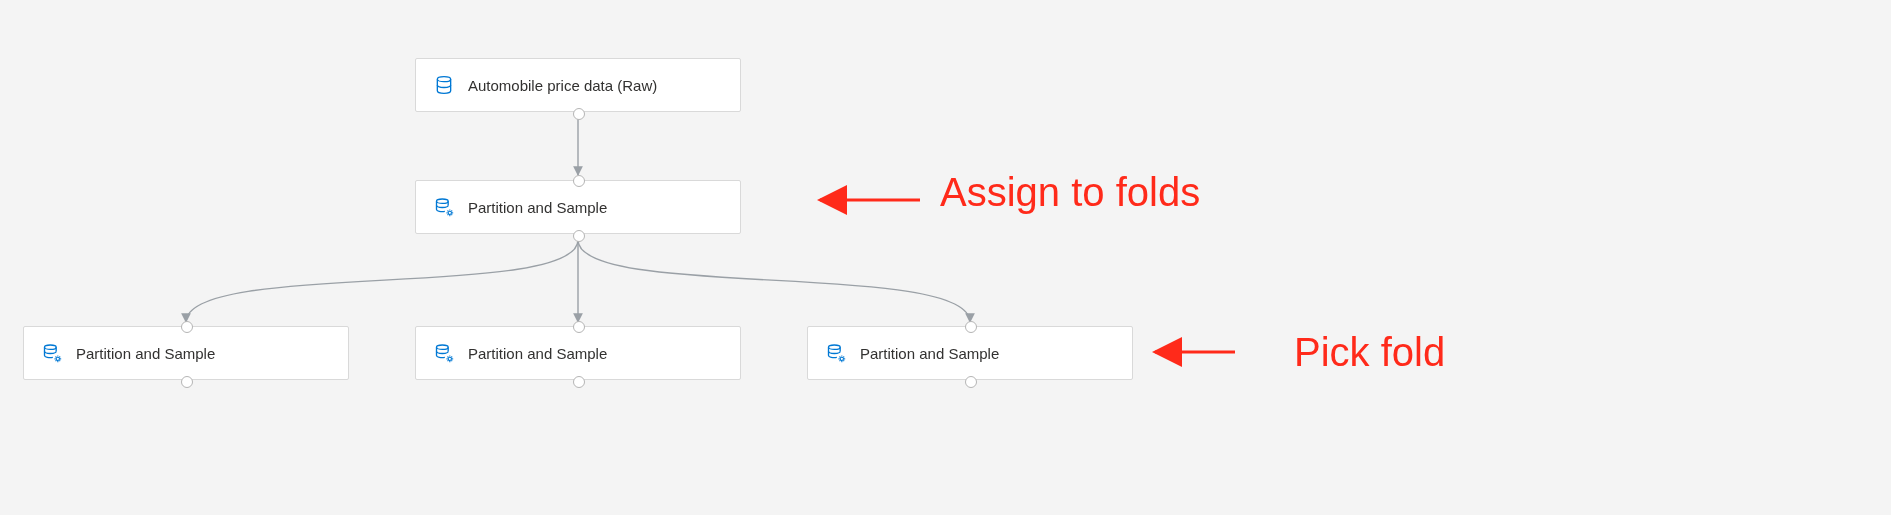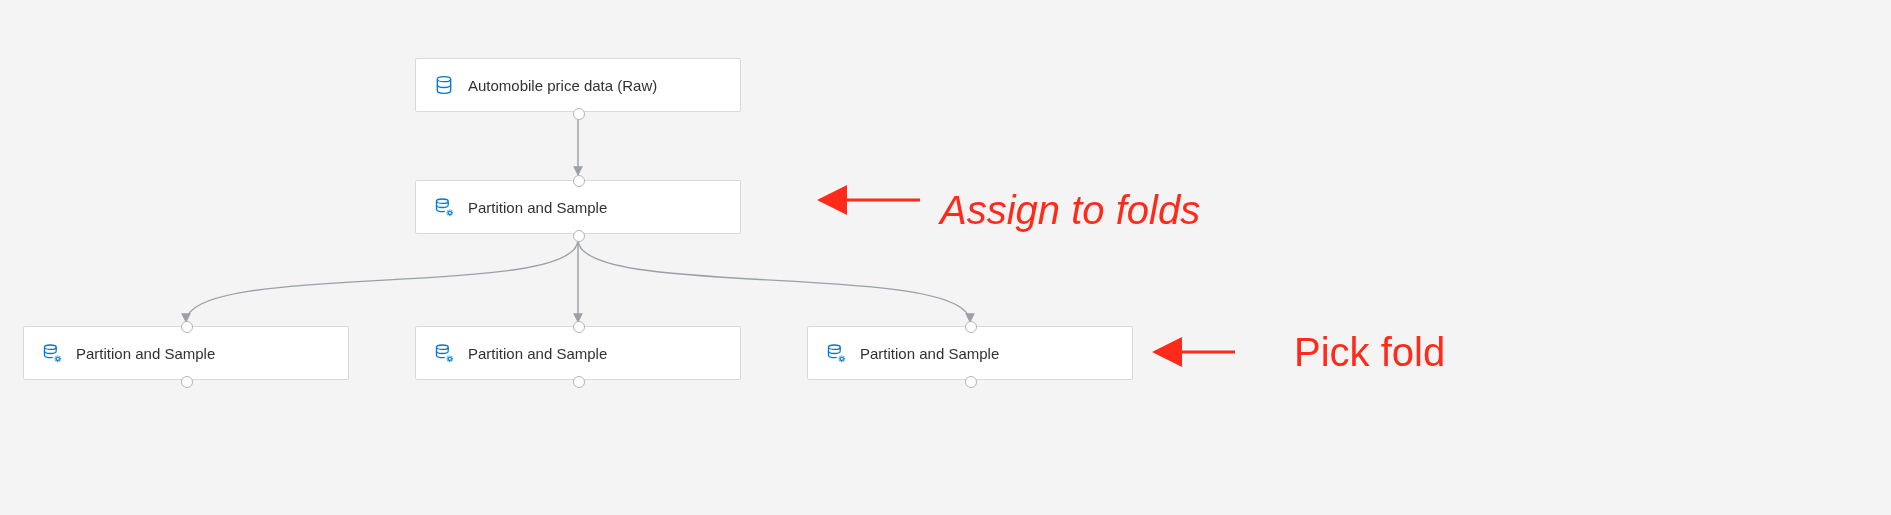--- a/index.html
+++ b/index.html
@@ -209,17 +209,17 @@
             <line x1="5.9" y1="2.1" x2="6.8" y2="1.2"></line>
           </g>
         </g>
       </svg>
     </span>
     <span>Partition and Sample</span>
   </div>
   <div class="port" style="left:965px; top:321px;"></div>
   <div class="port" style="left:965px; top:376px;"></div>
 
-  <div class="annotation" style="left:940px; top:188px;font-style:italic;">Assign to folds</div>
+  <div class="annotation" style="left:940px; top:170px;">Assign to folds</div>
 
   <div class="annotation" style="left:1294px; top:330px;">Pick fold</div>
 
 </div>
 
 </body></html>

